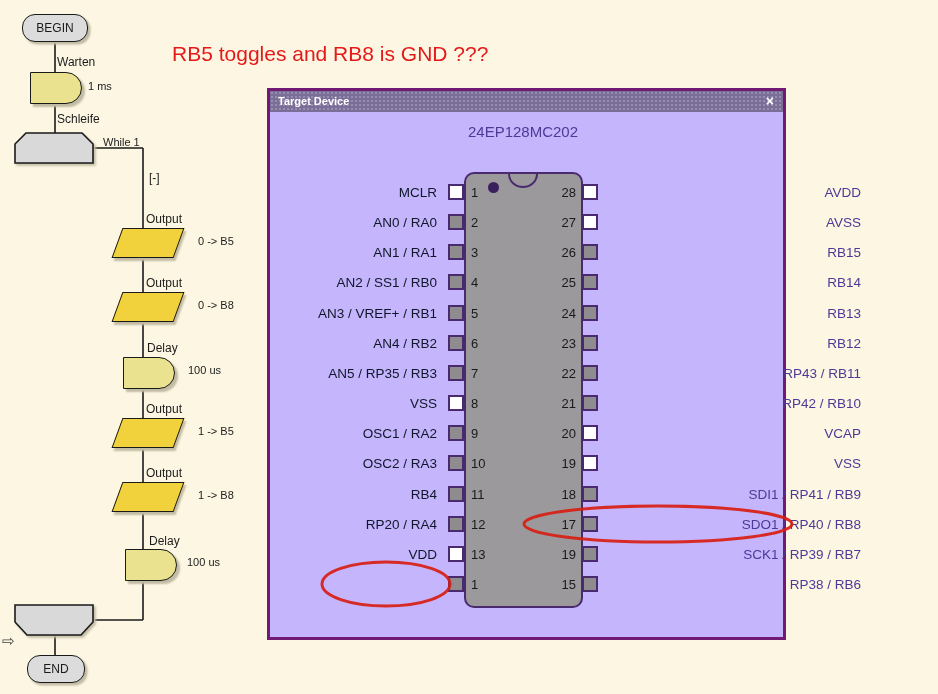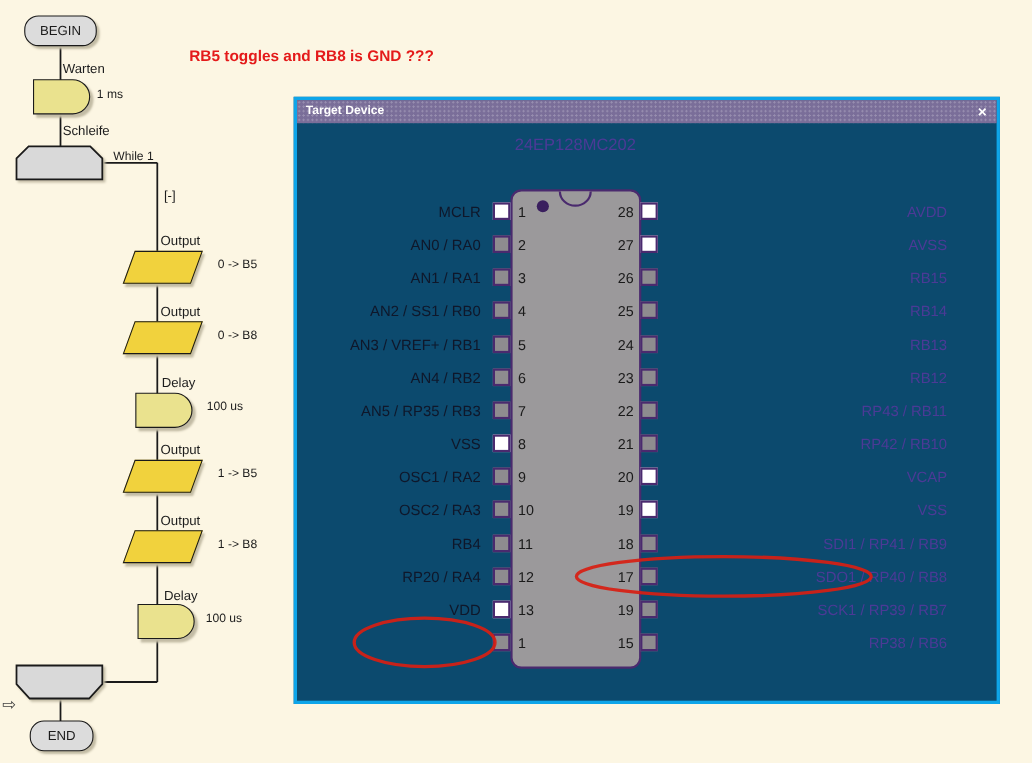--- a/index.html
+++ b/index.html
@@ -15,26 +15,26 @@
             display:flex;align-items:center;justify-content:center;}
   .dshape{position:absolute;z-index:2;width:52px;height:32px;background:#eae28e;border:1.6px solid #1a1a1a;
           border-radius:0 17px 17px 0;box-shadow:3px 3px 2px #c2bba4;box-sizing:border-box;}
   .pshape{position:absolute;z-index:2;width:62px;height:30px;background:#f1d23d;border:1.6px solid #1a1a1a;
           transform:skewX(-20deg);box-shadow:3px 3px 2px #c2bba4;box-sizing:border-box;}
   .step-label{position:absolute;z-index:3;font-size:12px;color:#1c1c1c;white-space:nowrap;}
   .step-value{position:absolute;z-index:3;font-size:11px;color:#1c1c1c;white-space:nowrap;}
   .collapse-marker{position:absolute;z-index:3;font-size:12px;color:#1c1c1c;}
   .cursor-arrow{position:absolute;z-index:3;font-size:15px;color:#444;line-height:14px;}
 
-  .annotation-heading{position:absolute;z-index:3;left:172px;top:42px;font-size:14px;font-weight:bold;
+  .annotation-heading{position:absolute;z-index:3;left:172px;top:42px;font-size:21px;font-weight:normal;
                       color:#e41a1a;white-space:nowrap;}
 
   
-  .td-window{position:absolute;z-index:4;left:267px;top:88px;width:642px;height:552px;box-sizing:border-box;
-             border:3px solid #0ea5e9;background:#0c4a6e;}
+  .td-window{position:absolute;z-index:4;left:267px;top:88px;width:519px;height:552px;box-sizing:border-box;
+             border:3px solid #701a75;background:#c4b5fd;}
   .td-titlebar{position:relative;height:21px;background:#7a6e99;
                background-image:radial-gradient(rgba(255,255,255,0.22) 0.8px,transparent 0.9px);
                background-size:4px 4px;}
   .td-title{position:absolute;left:8px;top:0;line-height:21px;font-size:11px;font-weight:bold;color:#ffffff;}
   .td-close{position:absolute;right:9px;top:0;line-height:20px;font-size:14px;font-weight:bold;color:#ffffff;cursor:default;}
 
   .chip-name{position:absolute;left:420px;top:123px;width:206px;text-align:center;font-size:15px;color:#4c3a96;z-index:5;}
   .chip-body{position:absolute;left:464px;top:172px;width:119px;height:436px;box-sizing:border-box;
              background:#9b999b;border:2px solid #4a2a6e;border-radius:10px;z-index:5;}
   .pin1-dot{position:absolute;left:488px;top:182px;width:11px;height:11px;border-radius:50%;background:#3a1f5e;z-index:6;}

